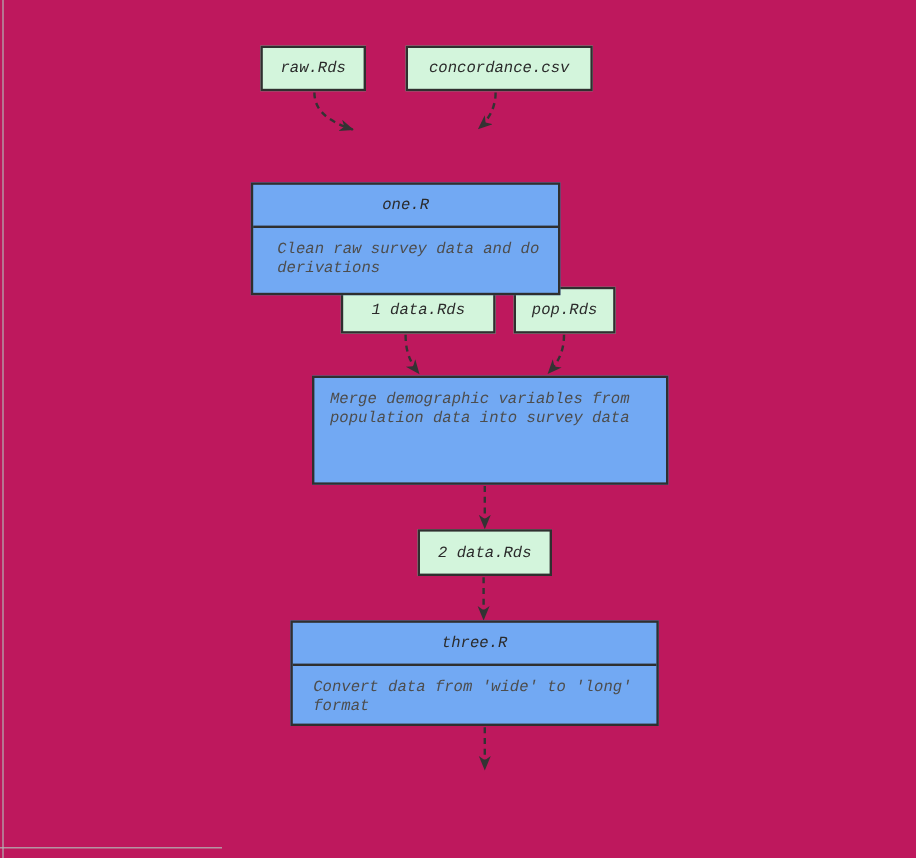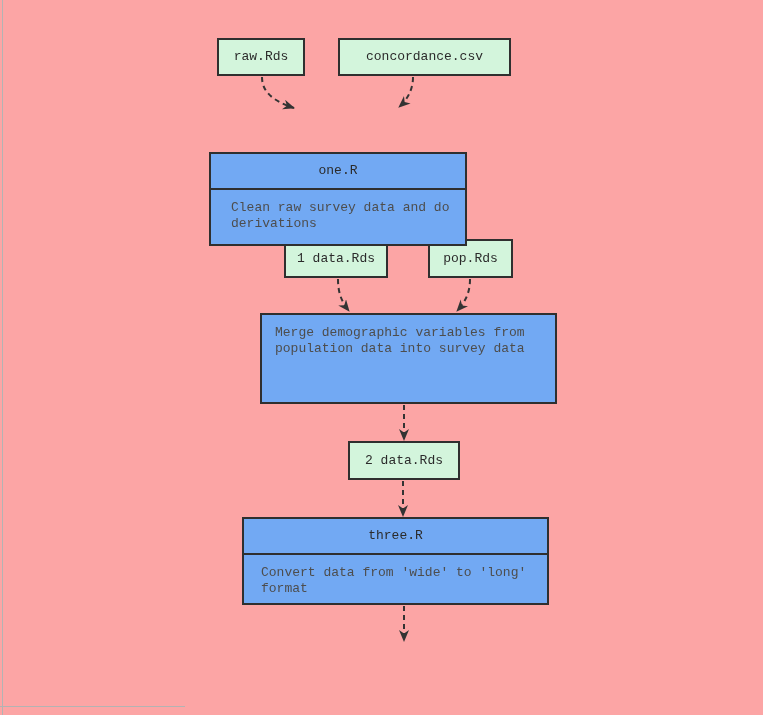--- a/index.html
+++ b/index.html
@@ -5,22 +5,23 @@
   html, body {
     margin: 0;
     padding: 0;
     background: #ffffff;
     font-family: "Liberation Mono", "DejaVu Sans Mono", monospace;
   }
   .viewport {
     position: relative;
     width: 763px;
     height: 715px;
-    background: #fca5a5;
+    background: #be185d;
     overflow: hidden;
+    font-style: italic;
   }
   
   .frame-left {
     position: absolute;
     left: 2px; top: 0;
     width: 1px; height: 715px;
     background: var(--frame-border, #b0b0b0);
   }
   .frame-bottom {
     position: absolute;
@@ -70,25 +71,25 @@
     white-space: nowrap;
   }
   .script-desc {
     box-sizing: border-box;
     color: var(--desc-text, #4d4d4d);
     padding: 10px 13px 0 13px;
     text-align: left;
   }
   
   #node-raw        { left: 217px; top: 38px;  width: 88px;  height: 38px; }
-  #node-conc       { left: 338px; top: 38px;  width: 173px; height: 38px; }
+  #node-conc       { left: 338px; top: 38px;  width: 156px; height: 38px; }
   #node-one        { left: 209px; top: 110px; width: 258px; height: 94px; margin-top: 42px; }
   #node-one .script-title   { height: 36px; }
   #node-one .script-desc    { height: 54px; padding-left: 20px; }
-  #node-data1      { left: 284px; top: 239px; width: 104px; height: 39px; }
+  #node-data1      { left: 284px; top: 239px; width: 129px; height: 39px; }
   #node-pop        { left: 428px; top: 239px; width: 85px;  height: 39px; text-align: right; }
   #node-merge      { left: 260px; top: 313px; width: 297px; height: 91px; }
   #node-merge .script-title { height: 37px; }
   #node-merge .script-desc  { height: 50px; }
   #node-data2      { left: 348px; top: 441px; width: 112px; height: 39px; }
   #node-three      { left: 242px; top: 517px; width: 307px; height: 88px; }
   #node-three .script-title { height: 36px; }
   #node-three .script-desc  { height: 64px; padding-left: 17px; }
   #node-data3      { left: 348px; top: 642px; width: 112px; height: 40px; }
 </style>

